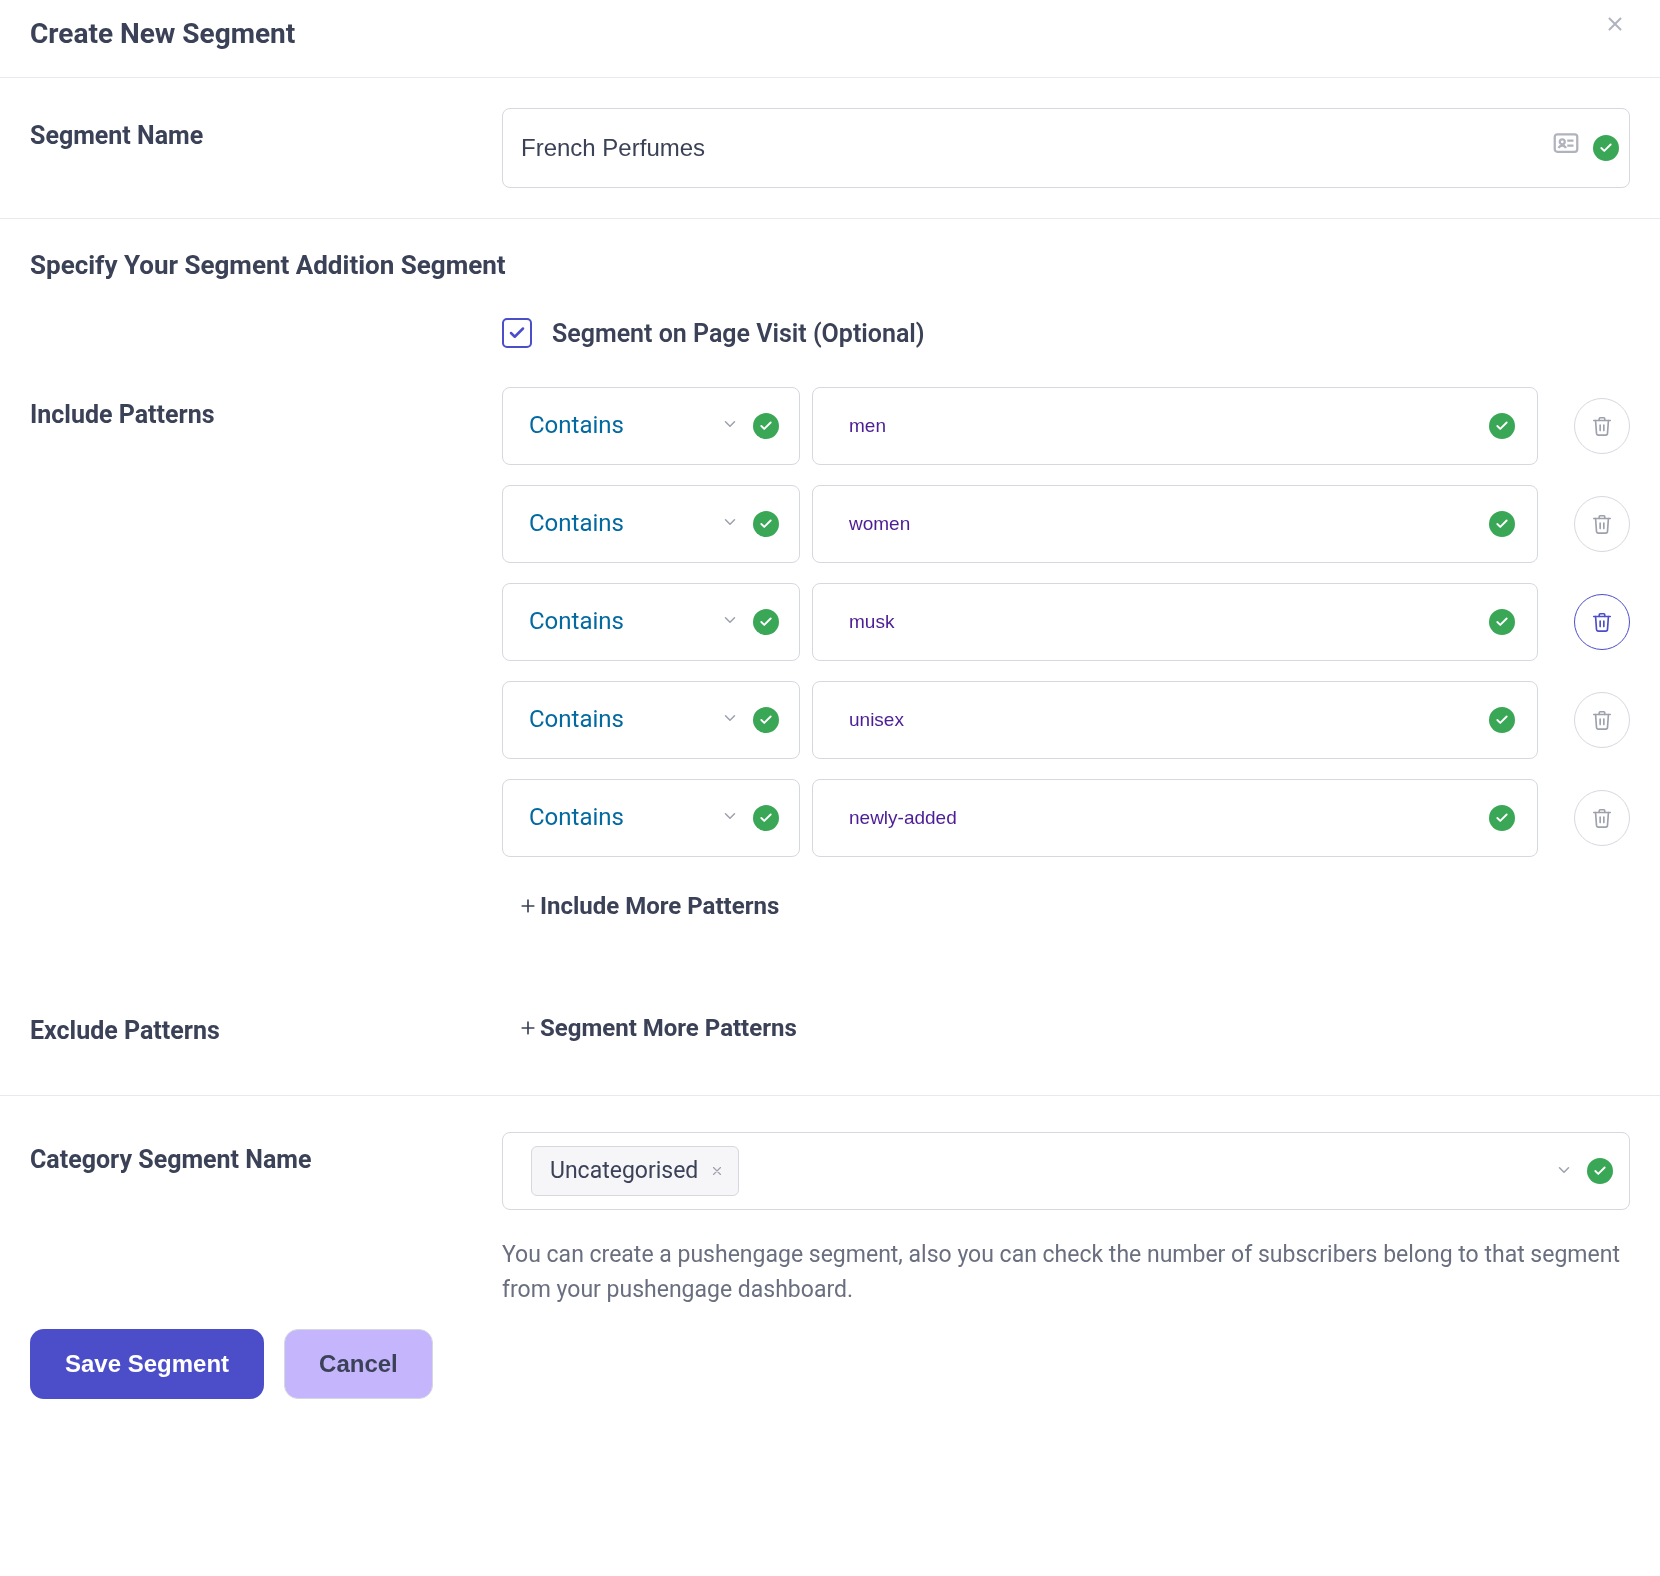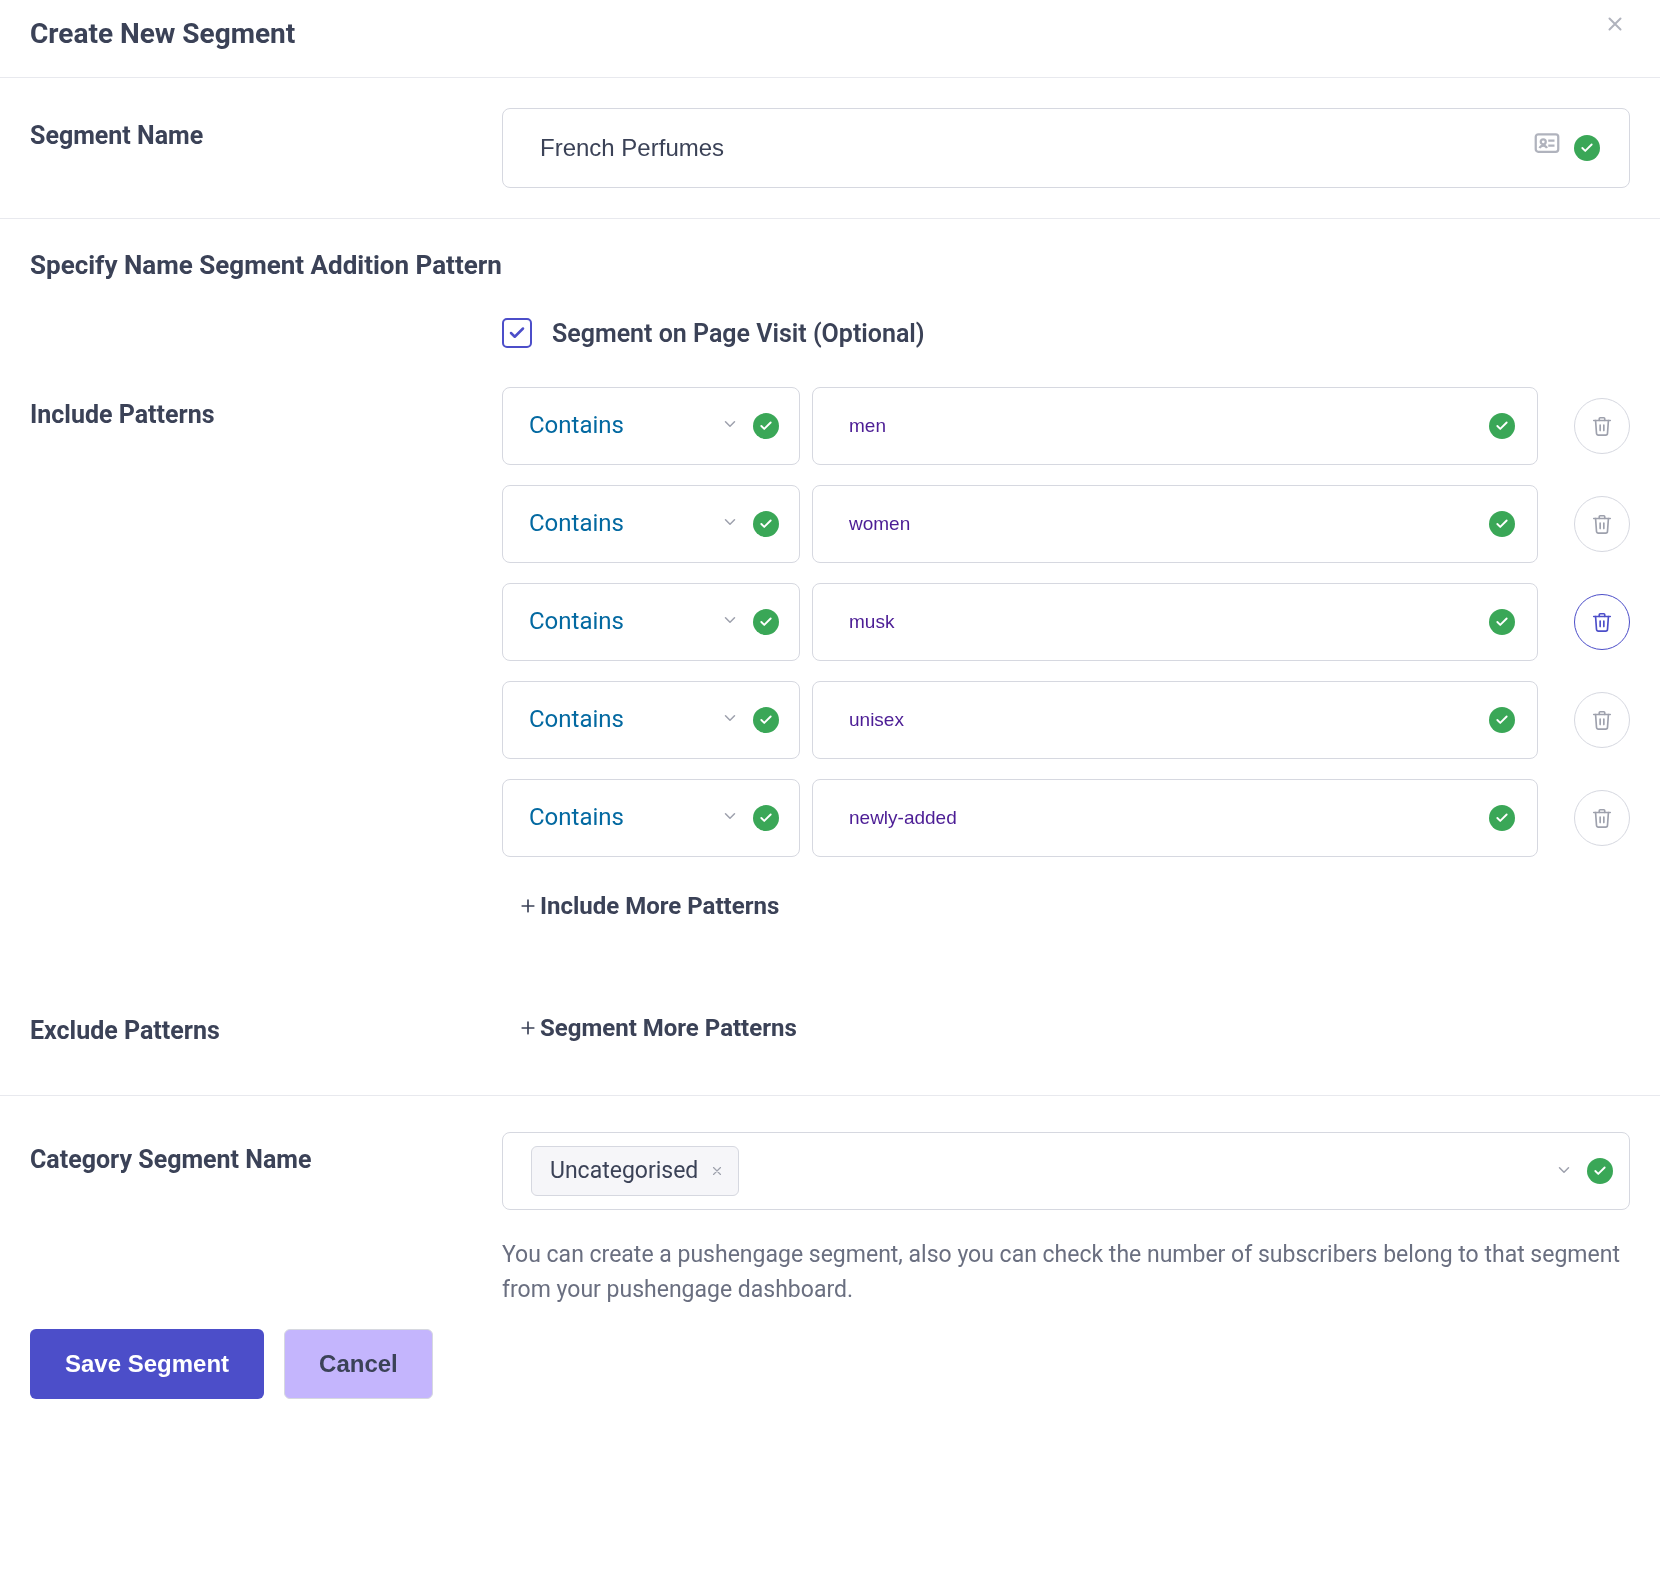--- a/index.html
+++ b/index.html
@@ -47,21 +47,21 @@
     font-size: 26px;
     font-weight: 700;
     padding: 28px 30px 12px 30px;
     color: #3b4257;
   }
   .input-wrap {
     border: 1px solid #d6d8e0;
     border-radius: 8px;
     display:flex;
     align-items:center;
-    padding: 0 29px;
+    padding: 0 10px;
     height: 80px;
     background:#fff;
   }
   .input-wrap input[type=text] {
     flex:1;
     border:none;
     outline:none;
     font-size: 24px;
     color:#3b4257;
     background:transparent;
@@ -179,21 +179,21 @@
     font-size: 23px;
     color:#6a6f80;
     margin-top: 28px;
     line-height: 1.5;
   }
   .footer {
     display:flex; gap: 20px;
     padding: 12px 30px 30px 30px;
   }
   .btn {
-    border-radius: 6px;
+    border-radius: 14px;
     font-size: 24px;
     font-weight: 700;
     padding: 20px 34px;
     cursor:pointer;
     border:1px solid transparent;
   }
   .btn-primary {
     background:#4c4ec9;
     color:#fff;
   }
@@ -233,21 +233,21 @@
           <span class="check-circle">
             <svg width="14" height="14" viewBox="0 0 24 24" fill="none" stroke="#fff" stroke-width="3.2" stroke-linecap="round" stroke-linejoin="round">
                 <polyline points="20 6 9 17 4 12"></polyline>
               </svg>
           </span>
         </div>
       </div>
     </div>
   </div>
 
-  <div class="section-title">Specify Name Segment Addition Pattern</div>
+  <div class="section-title">Specify Your Segment Addition Segment</div>
 
   <div class="row" style="padding-top:20px; padding-bottom:28px;">
     <div class="label-col"></div>
     <div class="control-col">
       <div class="checkbox-row">
         <span class="checkbox">
           <svg width="18" height="18" viewBox="0 0 24 24" fill="none" stroke="currentColor" stroke-width="3.4" stroke-linecap="round" stroke-linejoin="round">
               <polyline points="20 6 9 17 4 12"></polyline>
             </svg>
         </span>

